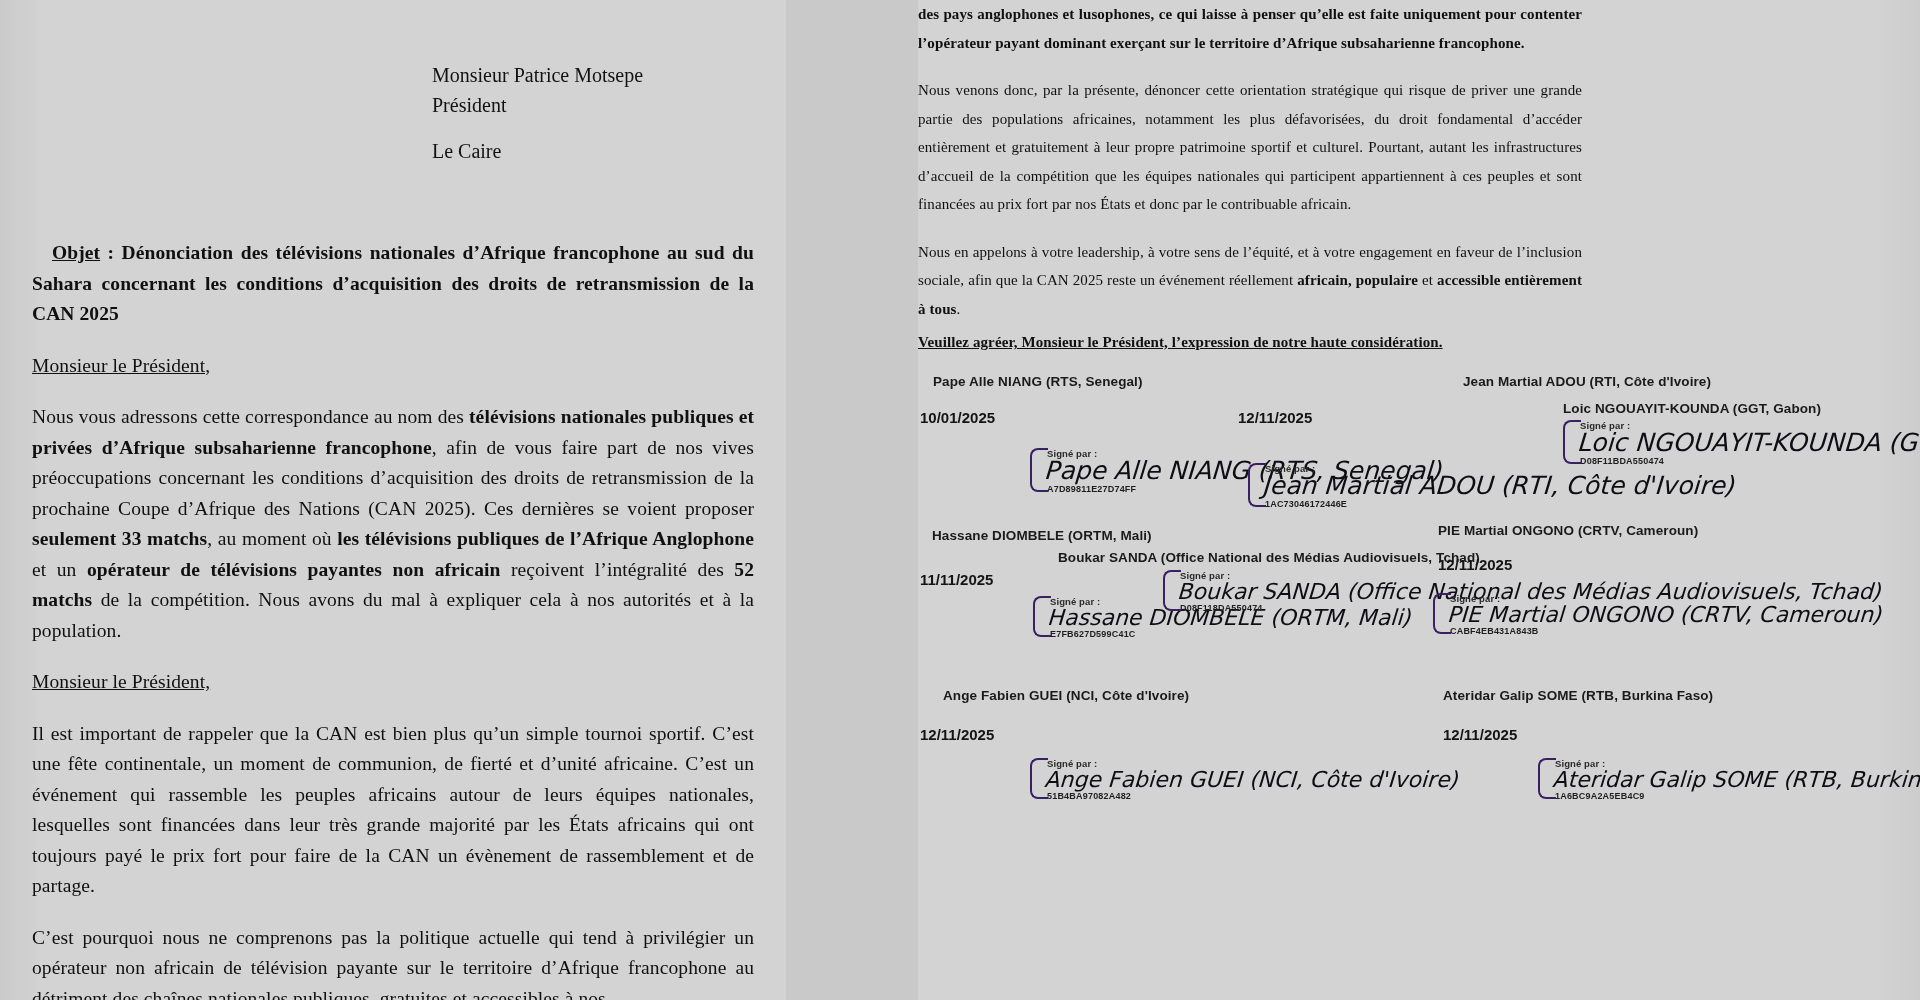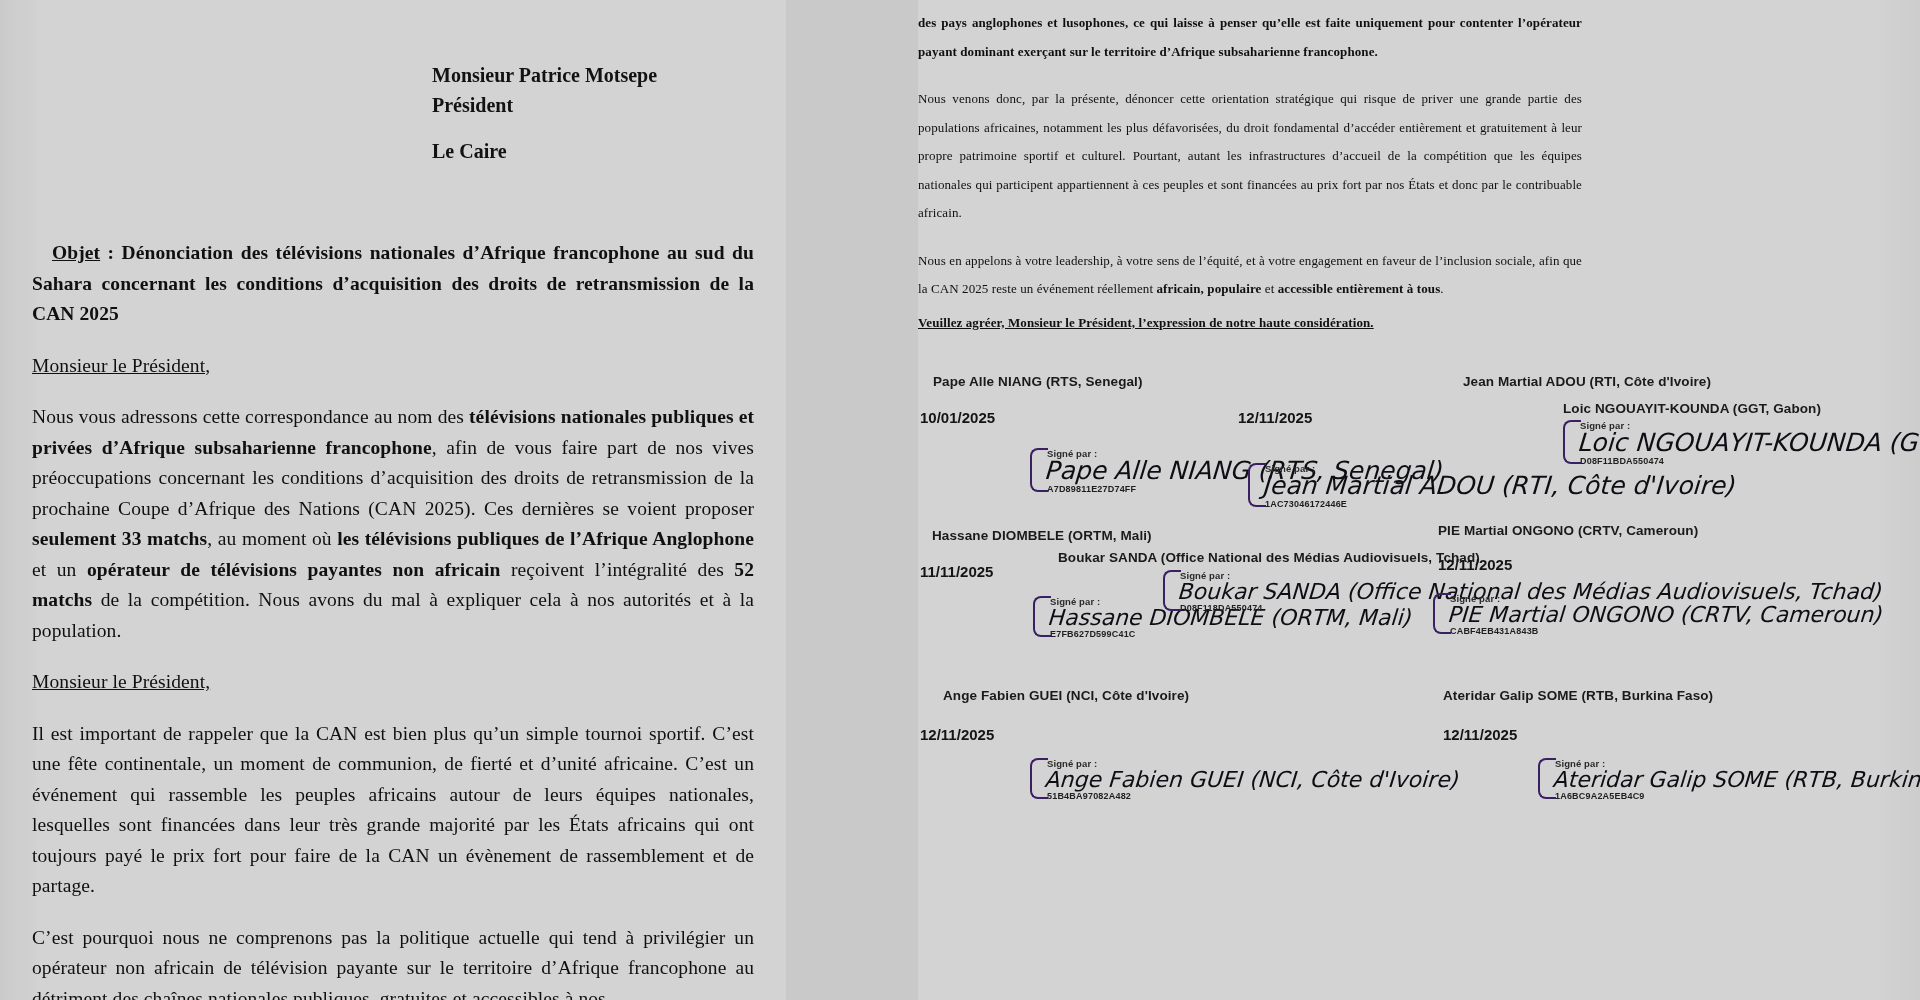--- a/index.html
+++ b/index.html
@@ -49,21 +49,21 @@
   #left-page {
     left: 28px;
     top: 0;
     width: 752px;
     height: 1000px;
   }
   .addressee {
     position: absolute;
     left: 404px;
     top: 60px;
-    font-weight: bold;
+    font-weight: normal;
     font-size: 20px;
     line-height: 30px;
     white-space: nowrap;
   }
   .addressee .gap { display: block; height: 16px; }
 
   #left-body {
     position: absolute;
     left: 4px;
     top: 238px;
@@ -73,23 +73,23 @@
   
   #right-page {
     left: 918px;
     top: 0;
     width: 1002px;
     height: 1000px;
   }
   #right-body {
     position: absolute;
     left: 0px;
-    top: 9px;
+    top: 0px;
     width: 664px;
-    font-size: 13px;
+    font-size: 15px;
     line-height: 28.5px;
   }
 
   
   #sig-zone {
     position: absolute;
     left: 0;
     top: 358px;
     width: 1002px;
     height: 642px;
@@ -240,21 +240,21 @@
 
     <div class="sig-label" style="left:645px; top:43px;">Loic NGOUAYIT-KOUNDA (GGT, Gabon)</div>
     <div class="ds" style="left:645px; top:62px; width:380px;">
       <div class="bracket"></div>
       <div class="ds-top">Signé par :</div>
       <div class="ds-sig">Loic NGOUAYIT-KOUNDA (GGT, Gabon)</div>
       <div class="ds-id">D08F11BDA550474</div>
     </div>
 
     <div class="sig-label" style="left:14px;  top:170px;">Hassane DIOMBELE (ORTM, Mali)</div>
-    <div class="sig-date" style="left:2px;   top:205px;">11/11/2025</div>
+    <div class="sig-date" style="left:2px;   top:213px;">11/11/2025</div>
     <div class="ds small" style="left:115px; top:238px; width:330px;">
       <div class="bracket"></div>
       <div class="ds-top">Signé par :</div>
       <div class="ds-sig">Hassane DIOMBELE (ORTM, Mali)</div>
       <div class="ds-id">E7FB627D599C41C</div>
     </div>
 
     <div class="sig-label" style="left:140px; top:192px;">Boukar SANDA (Office National des Médias Audiovisuels, Tchad)</div>
     <div class="ds small" style="left:245px; top:212px; width:520px;">
       <div class="bracket"></div>

